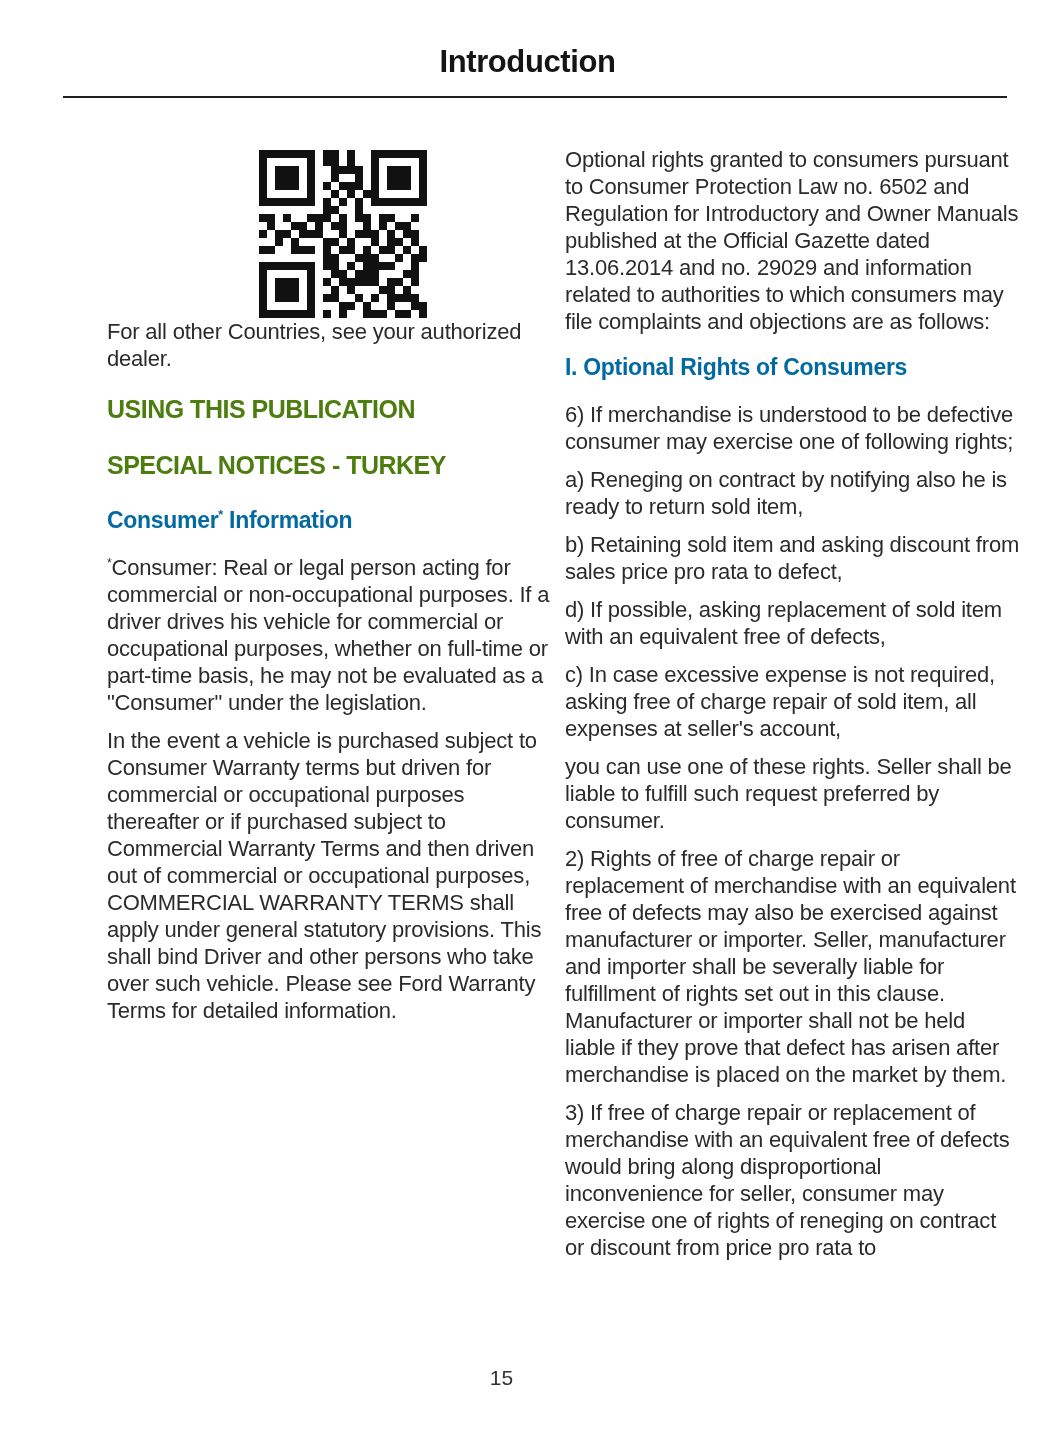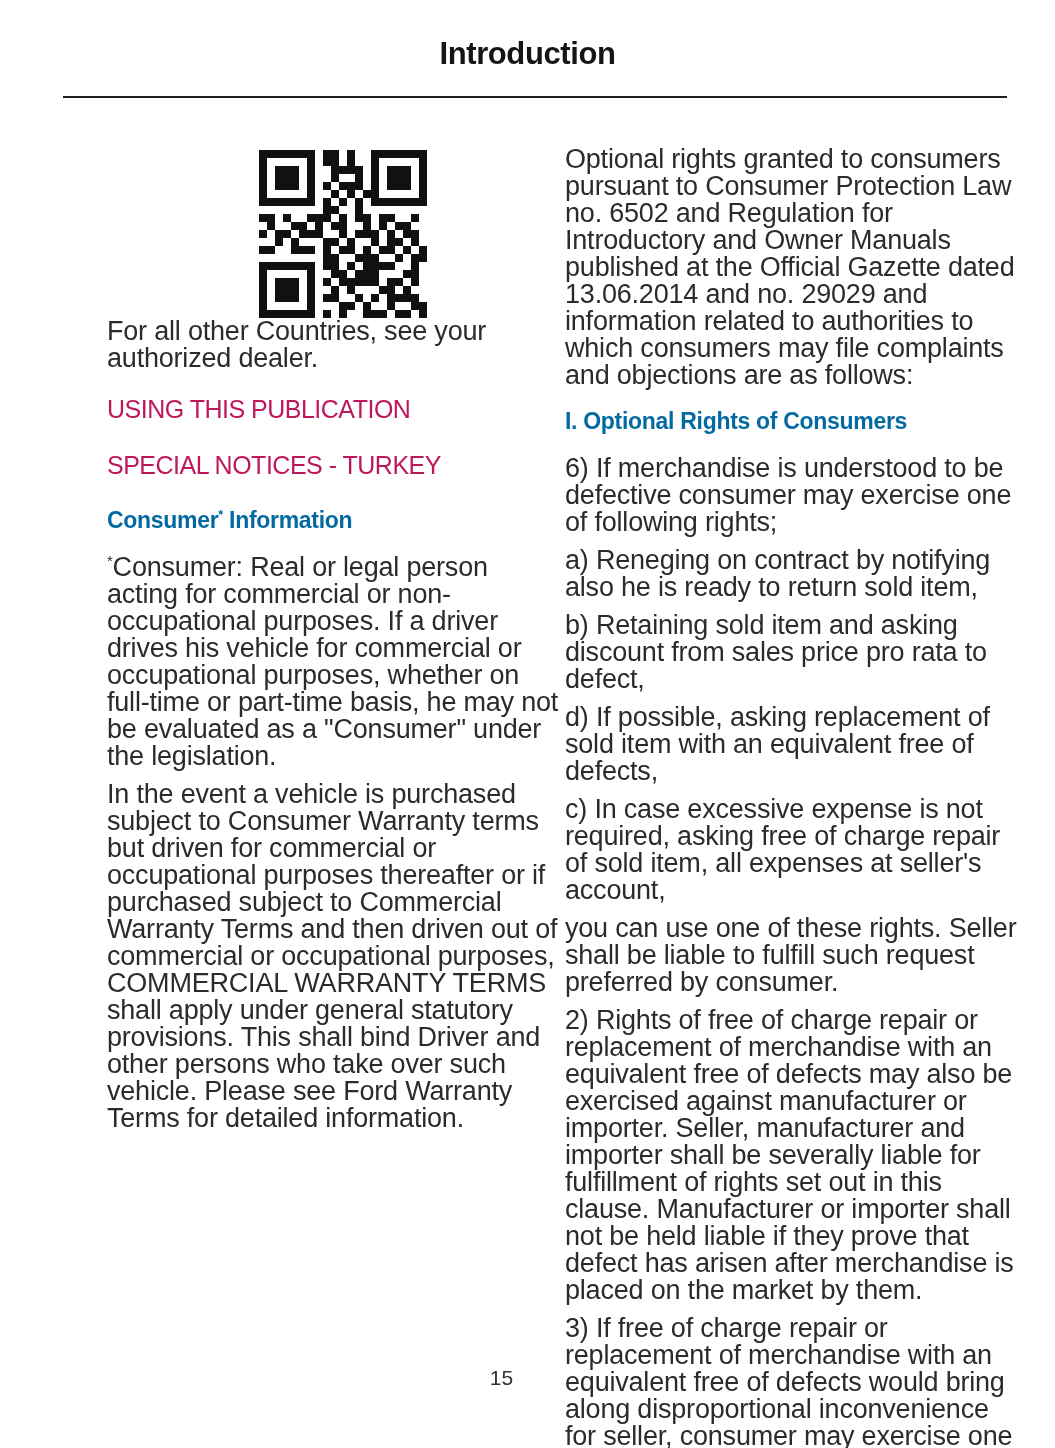--- a/index.html
+++ b/index.html
@@ -7,21 +7,21 @@
     width: 1055px;
     height: 1448px;
     position: relative;
     background: #ffffff;
     font-family: "Liberation Sans", sans-serif;
     color: #2b2b2b;
     overflow: hidden;
   }
   .page-title {
     position: absolute;
-    top: 36px;
+    top: 44px;
     left: 0;
     width: 1055px;
     text-align: center;
     font-size: 31px;
     font-weight: 800;
     letter-spacing: -0.4px;
     color: #151515;
     margin: 0;
   }
   .title-rule {
@@ -43,34 +43,34 @@
     display: grid;
     grid-template-columns: repeat(21, 8px);
     grid-auto-rows: 8px;
     width: 168px;
     height: 168px;
     margin-left: 152px;
   }
   .qr .m { background: #111111; }
 
   p.body {
-    font-size: 27px;
+    font-size: 22px;
     line-height: 27px;
     letter-spacing: -0.2px;
     margin: 0 0 11px 0;
     color: #2b2b2b;
   }
   .qr-caption { margin-top: 9px; }
 
   h2.section-heading {
     font-size: 25px;
     line-height: 30px;
-    font-weight: 400;
+    font-weight: 700;
     letter-spacing: -0.5px;
-    color: #be185d;
+    color: #4d7c0f;
     margin: 22px 0 26px 0;
   }
   h3.sub-heading {
     font-size: 23px;
     line-height: 28px;
     font-weight: 800;
     letter-spacing: -0.3px;
     color: #0369a1;
     margin: 18px 0 20px 0;
   }

